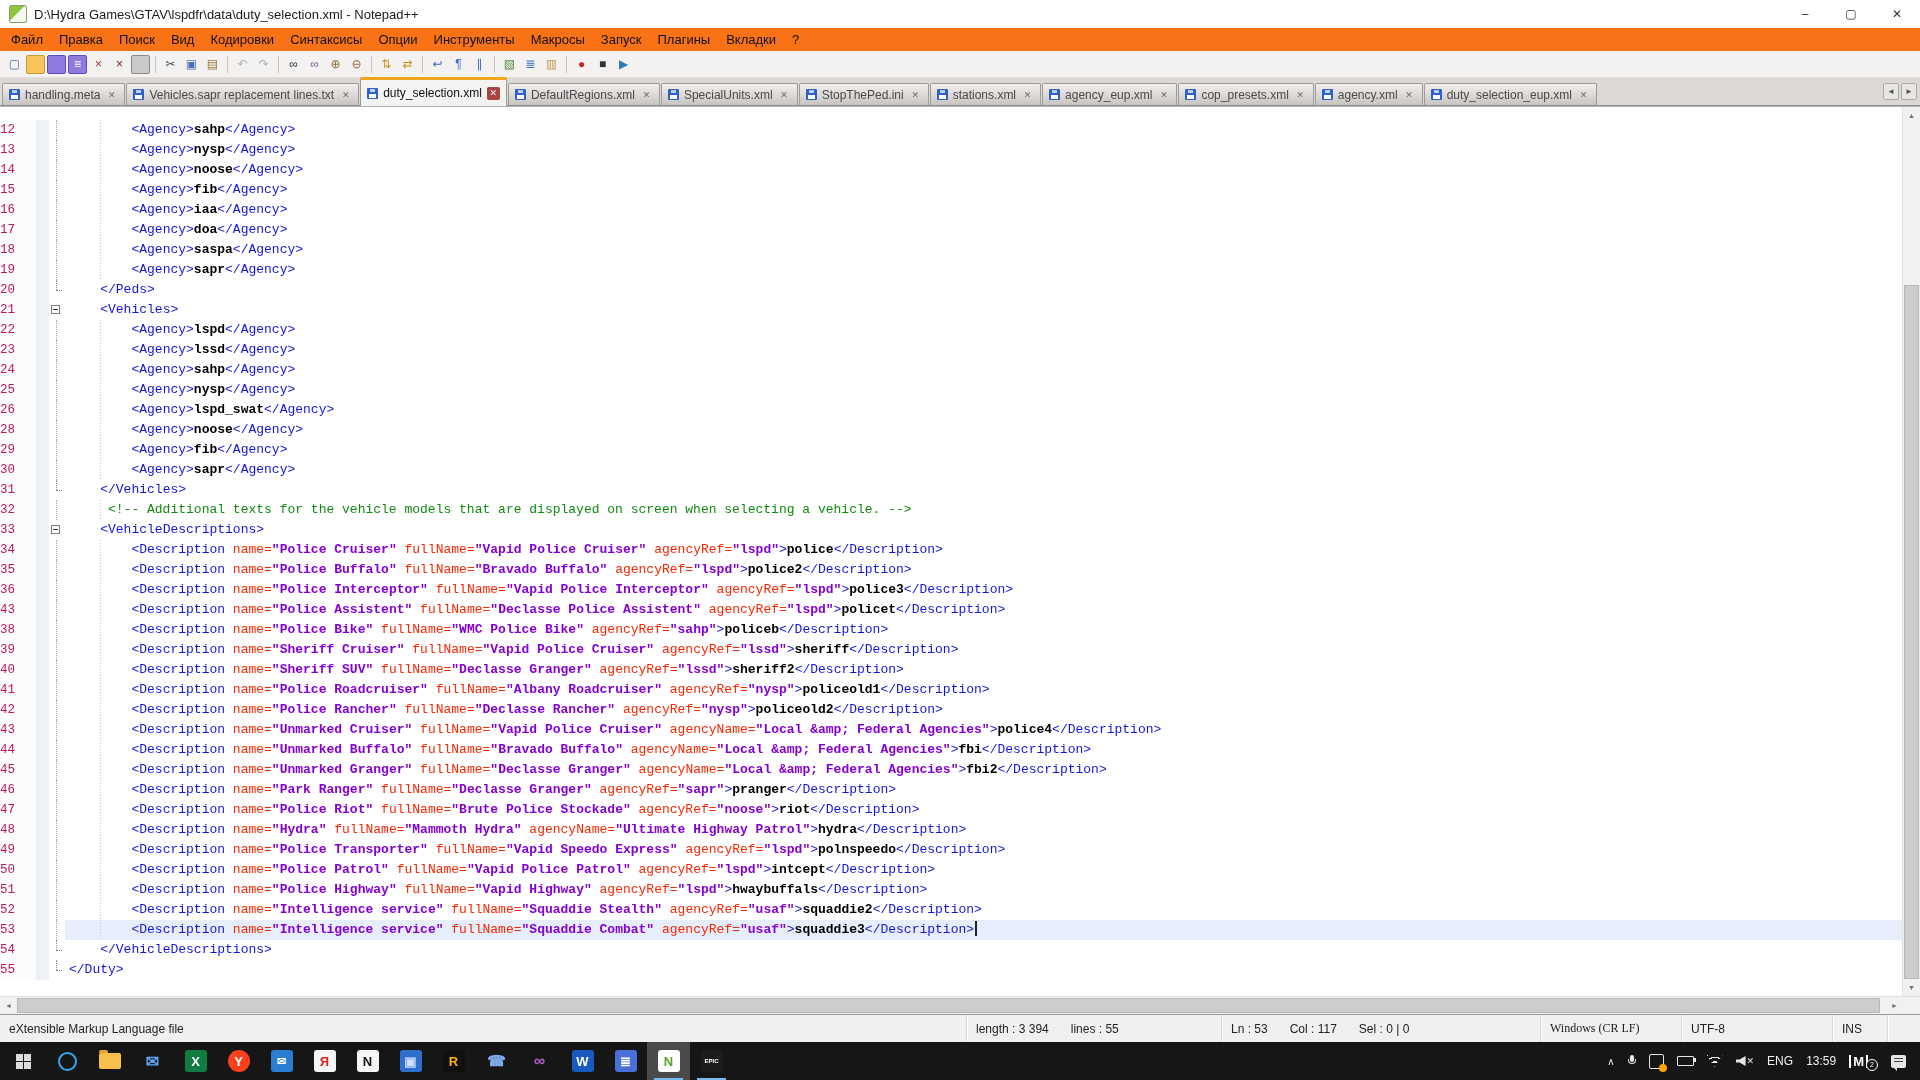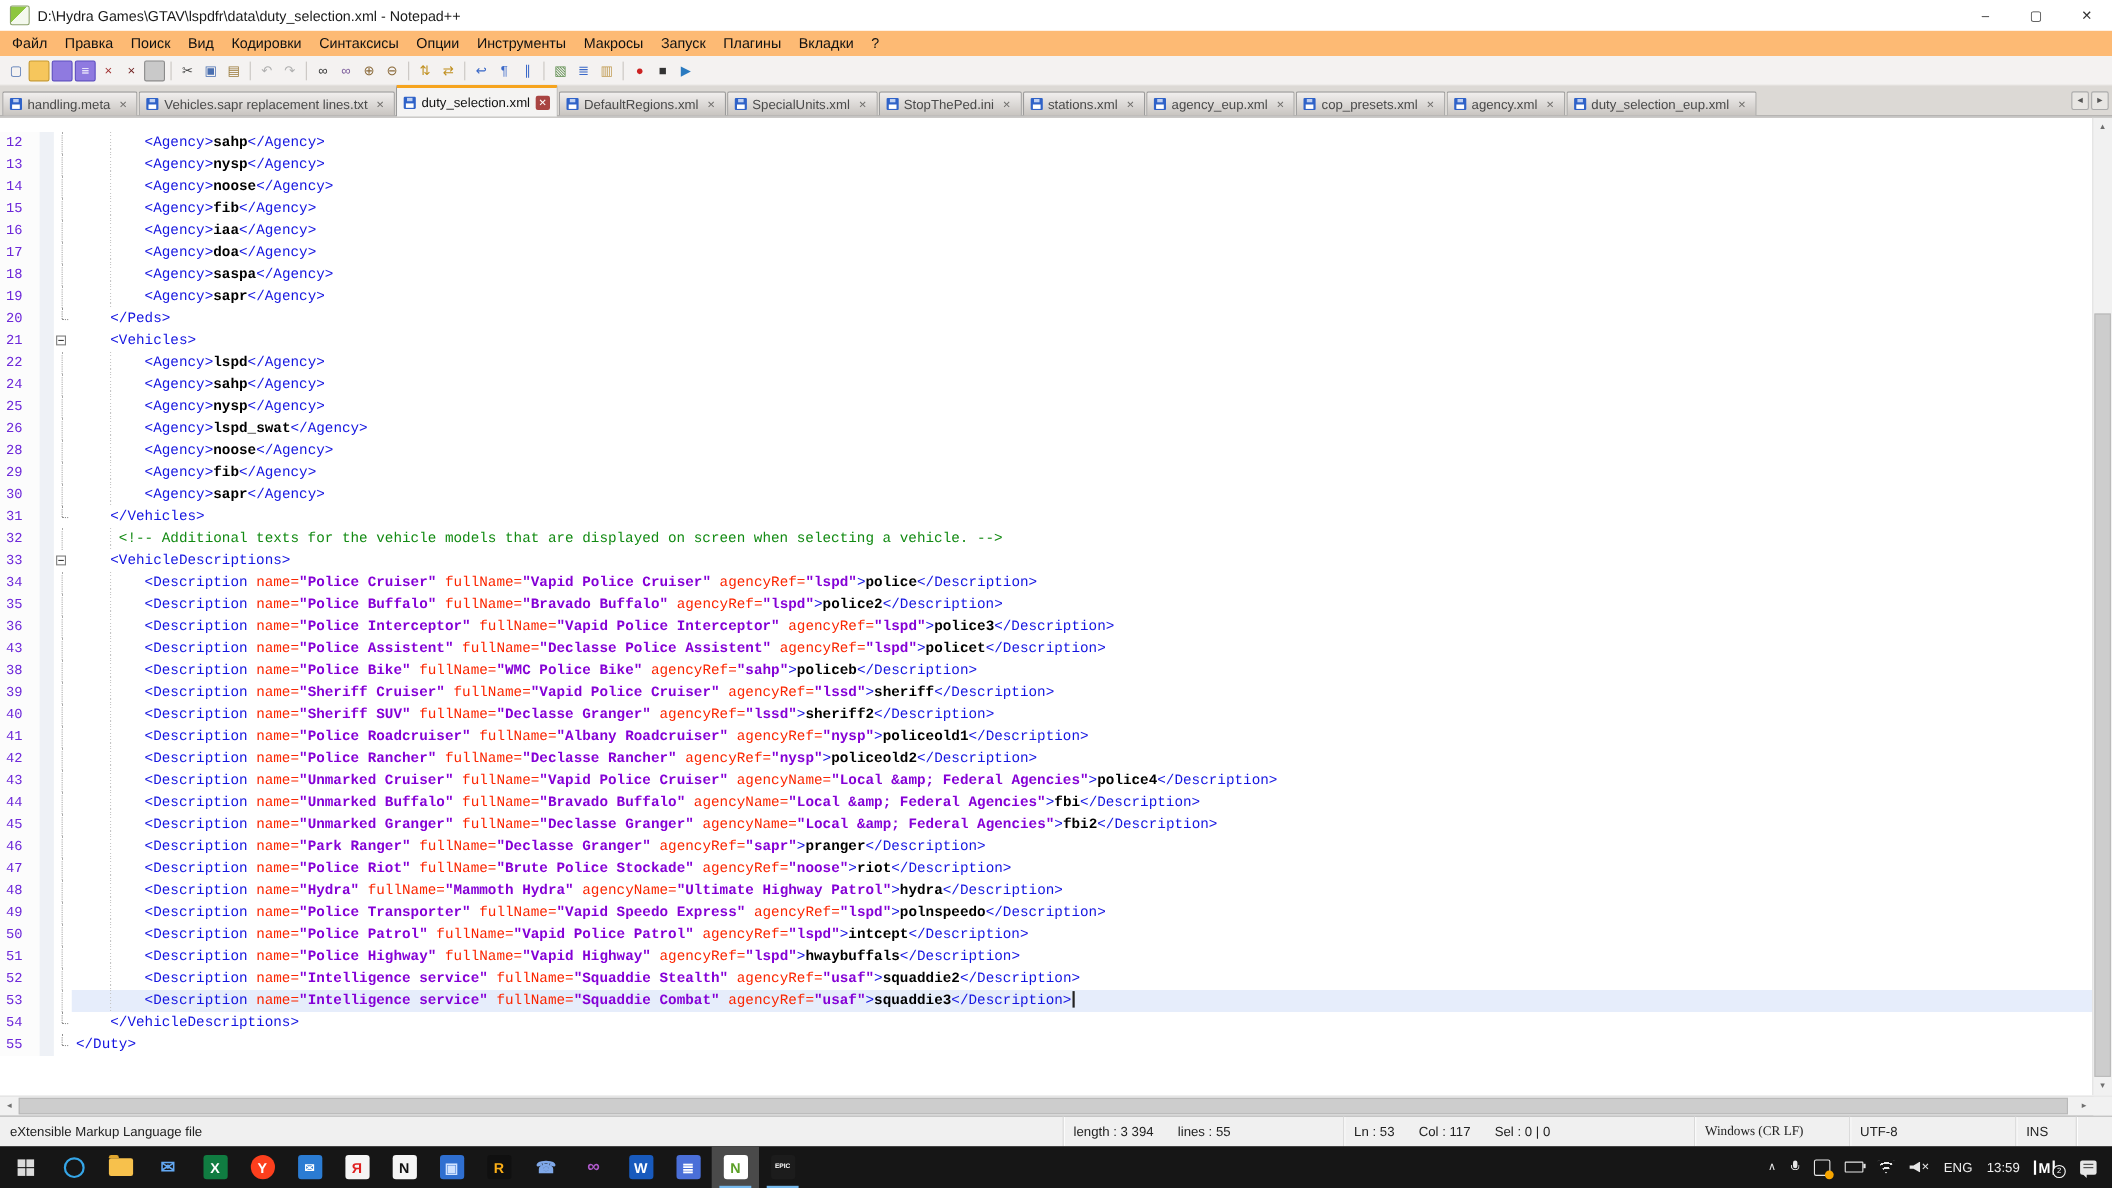--- a/index.html
+++ b/index.html
@@ -8,21 +8,21 @@
 
   
   .titlebar{height:28px;background:#ffffff;display:flex;align-items:center;flex:none;}
   .npp-ico{width:16px;height:16px;margin:0 7px 0 9px;border:1px solid #8aa06a;border-radius:2px;
            background:linear-gradient(135deg,#8dc63f 0 45%,#f4f9ee 45%);}
   .title-text{font-size:13px;color:#1a1a1a;flex:1;white-space:nowrap;overflow:hidden;}
   .wbtn{width:46px;height:28px;display:flex;align-items:center;justify-content:center;
         font-size:12px;color:#333;}
 
   
-  .menubar{height:23px;background:#fdba74;display:flex;align-items:center;padding-left:3px;flex:none;}
+  .menubar{height:23px;background:#f97316;display:flex;align-items:center;padding-left:3px;flex:none;}
   .mitem{font-size:13px;color:#111;padding:2px 8px;border-radius:2px;}
 
   
   .toolbar{height:26px;background:#f4f2f1;border-bottom:1px solid #e0ddda;display:flex;align-items:center;
            padding-left:4px;flex:none;}
   .tbtn{width:19px;height:19px;margin:0 1px;display:flex;align-items:center;justify-content:center;
         font-size:12px;line-height:1;border-radius:2px;border:1px solid transparent;box-sizing:border-box;}
   .tsep{width:1px;height:17px;background:#c9c5c1;margin:0 4px;}
 
   
@@ -40,21 +40,21 @@
           border-radius:2px;}
   .tab.active .tclose{background:#a94442;color:#fff;}
   .tabnav{position:absolute;right:3px;top:5px;display:flex;gap:2px;}
   .tabnav span{width:14px;height:15px;font-size:8px;color:#555;display:flex;align-items:center;justify-content:center;
                background:#e8e6e3;border:1px solid #aaa;border-radius:2px;}
 
   
   .editor{flex:1;position:relative;background:#fff;overflow:hidden;border-top:1px solid #b5b2af;}
   .lines{padding-top:13px;font-family:"Liberation Mono","DejaVu Sans Mono",monospace;font-size:13px;}
   .line{height:20px;line-height:20px;display:flex;}
-  .num{width:26px;flex:none;text-align:center;padding-right:10px;color:#6d28d9;font-size:12.5px;background:#fcfcfc;}
+  .num{width:26px;flex:none;text-align:left;padding-right:10px;color:#be185d;font-size:12.5px;background:#fcfcfc;}
   .bm{width:13px;flex:none;background:#eef1f6;}
   .fold{width:16px;flex:none;position:relative;background:#fff;}
   .f-line::before{content:"";position:absolute;left:7px;top:0;bottom:0;border-left:1px dotted #a8a8a8;}
   .f-end::before{content:"";position:absolute;left:7px;top:0;height:10px;border-left:1px dotted #8f8f8f;}
   .f-end::after{content:"";position:absolute;left:7px;top:10px;width:6px;border-top:1px dotted #8f8f8f;}
   .f-box::before{content:"";position:absolute;left:2px;top:5px;width:9px;height:9px;border:1px solid #7d7d7d;
                  background:#fff;box-sizing:border-box;}
   .f-box::after{content:"";position:absolute;left:4px;top:9px;width:5px;border-top:1px solid #3a3a3a;}
   .code{flex:1;white-space:pre;padding-left:4px;color:#000;}
   .code.gd{background:repeating-linear-gradient(to bottom,#c6c6c6 0 1px,transparent 1px 3px) 35px 0/1px 100% no-repeat;}
@@ -331,20 +331,26 @@
           <span class="fold f-box"></span>
           <span class="code">    <span class="tk-t">&lt;Vehicles&gt;</span></span>
         </div>
         <div class="line">
           <span class="num">22</span>
           <span class="bm"></span>
           <span class="fold f-line"></span>
           <span class="code gd">        <span class="tk-t">&lt;Agency&gt;</span><span class="tk-x">lspd</span><span class="tk-t">&lt;/Agency&gt;</span></span>
         </div>
         <div class="line">
+          <span class="num">23</span>
+          <span class="bm"></span>
+          <span class="fold f-line"></span>
+          <span class="code gd">        <span class="tk-t">&lt;Agency&gt;</span><span class="tk-x">lssd</span><span class="tk-t">&lt;/Agency&gt;</span></span>
+        </div>
+        <div class="line">
           <span class="num">24</span>
           <span class="bm"></span>
           <span class="fold f-line"></span>
           <span class="code gd">        <span class="tk-t">&lt;Agency&gt;</span><span class="tk-x">sahp</span><span class="tk-t">&lt;/Agency&gt;</span></span>
         </div>
         <div class="line">
           <span class="num">25</span>
           <span class="bm"></span>
           <span class="fold f-line"></span>
           <span class="code gd">        <span class="tk-t">&lt;Agency&gt;</span><span class="tk-x">nysp</span><span class="tk-t">&lt;/Agency&gt;</span></span>

